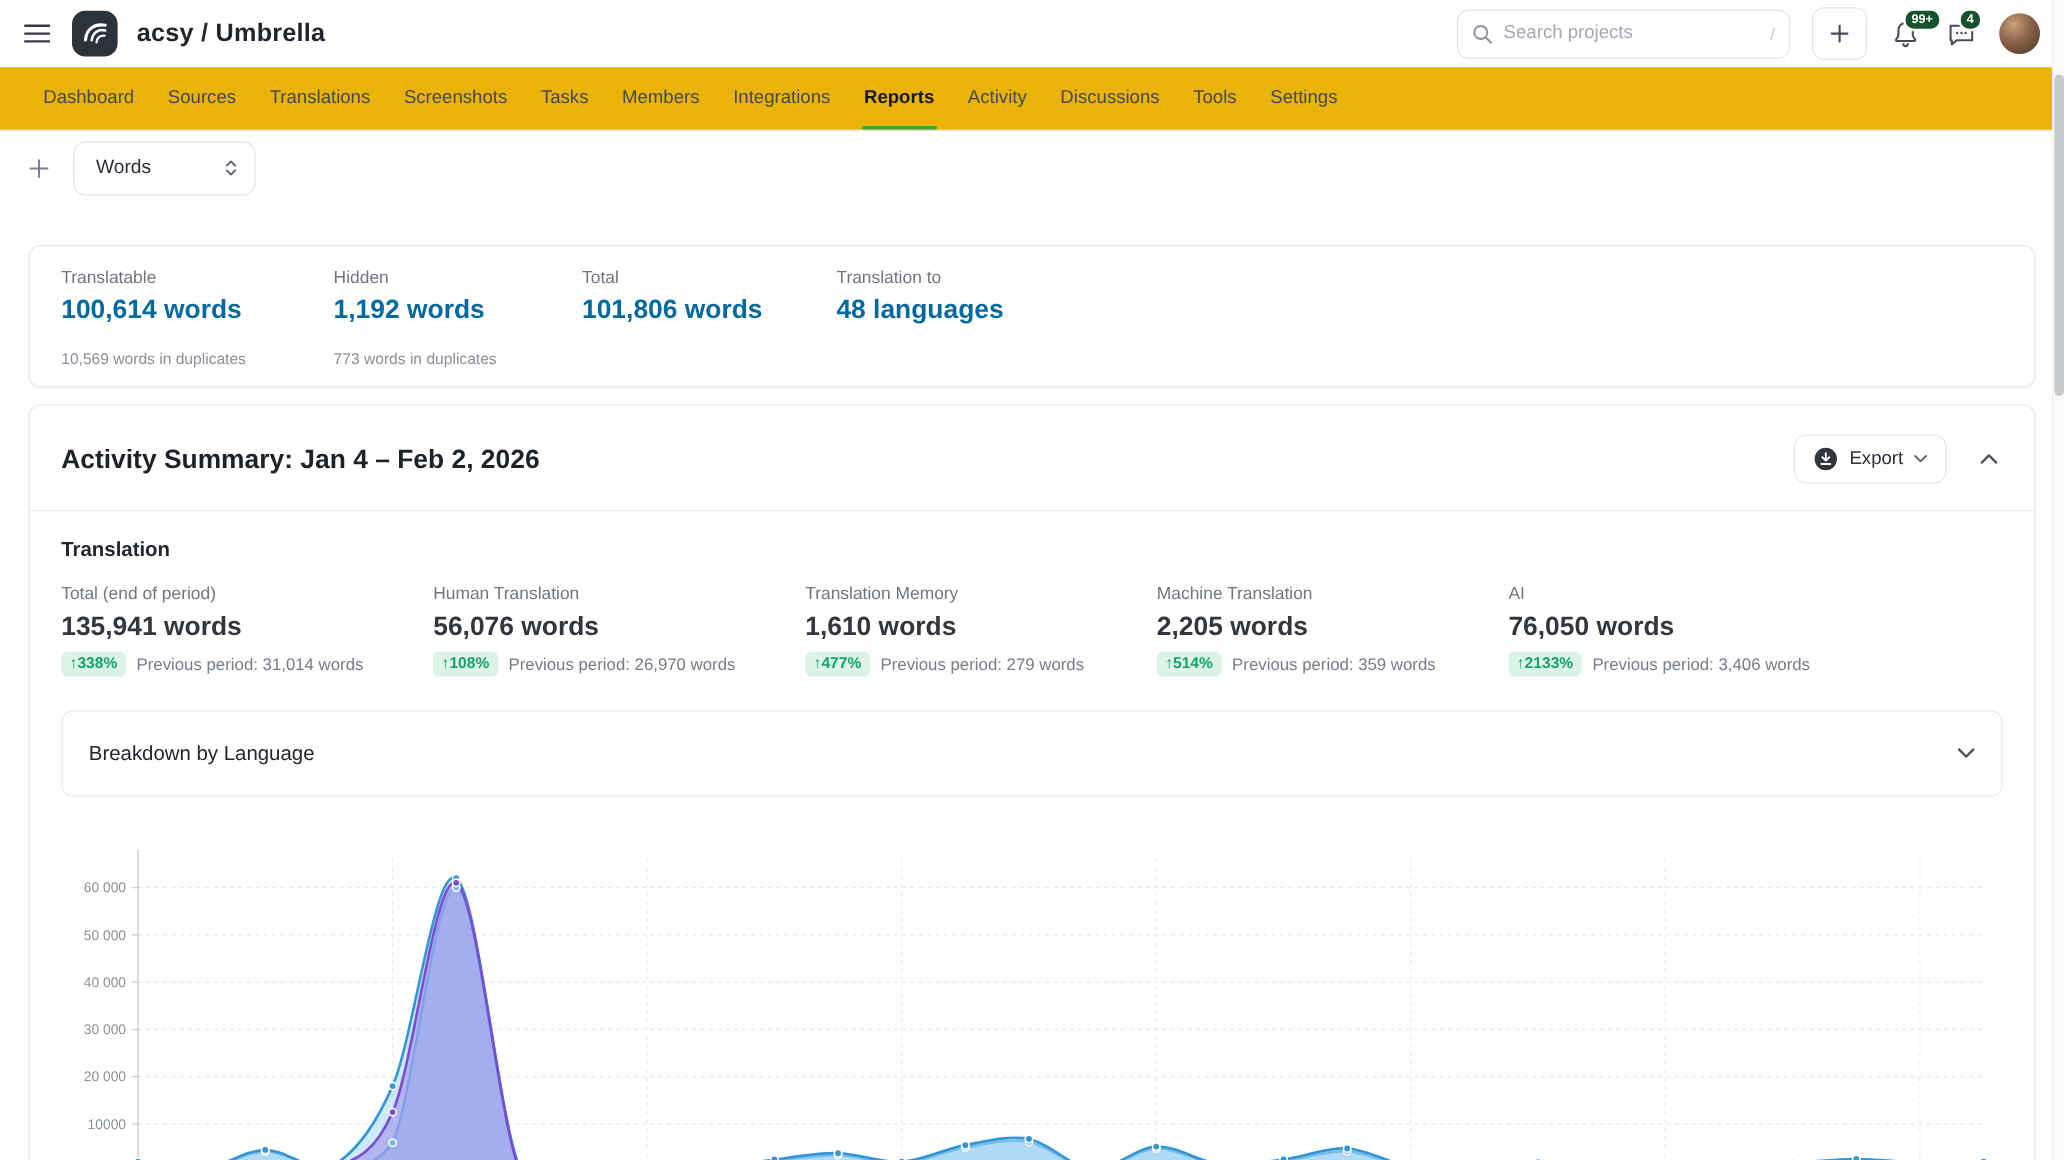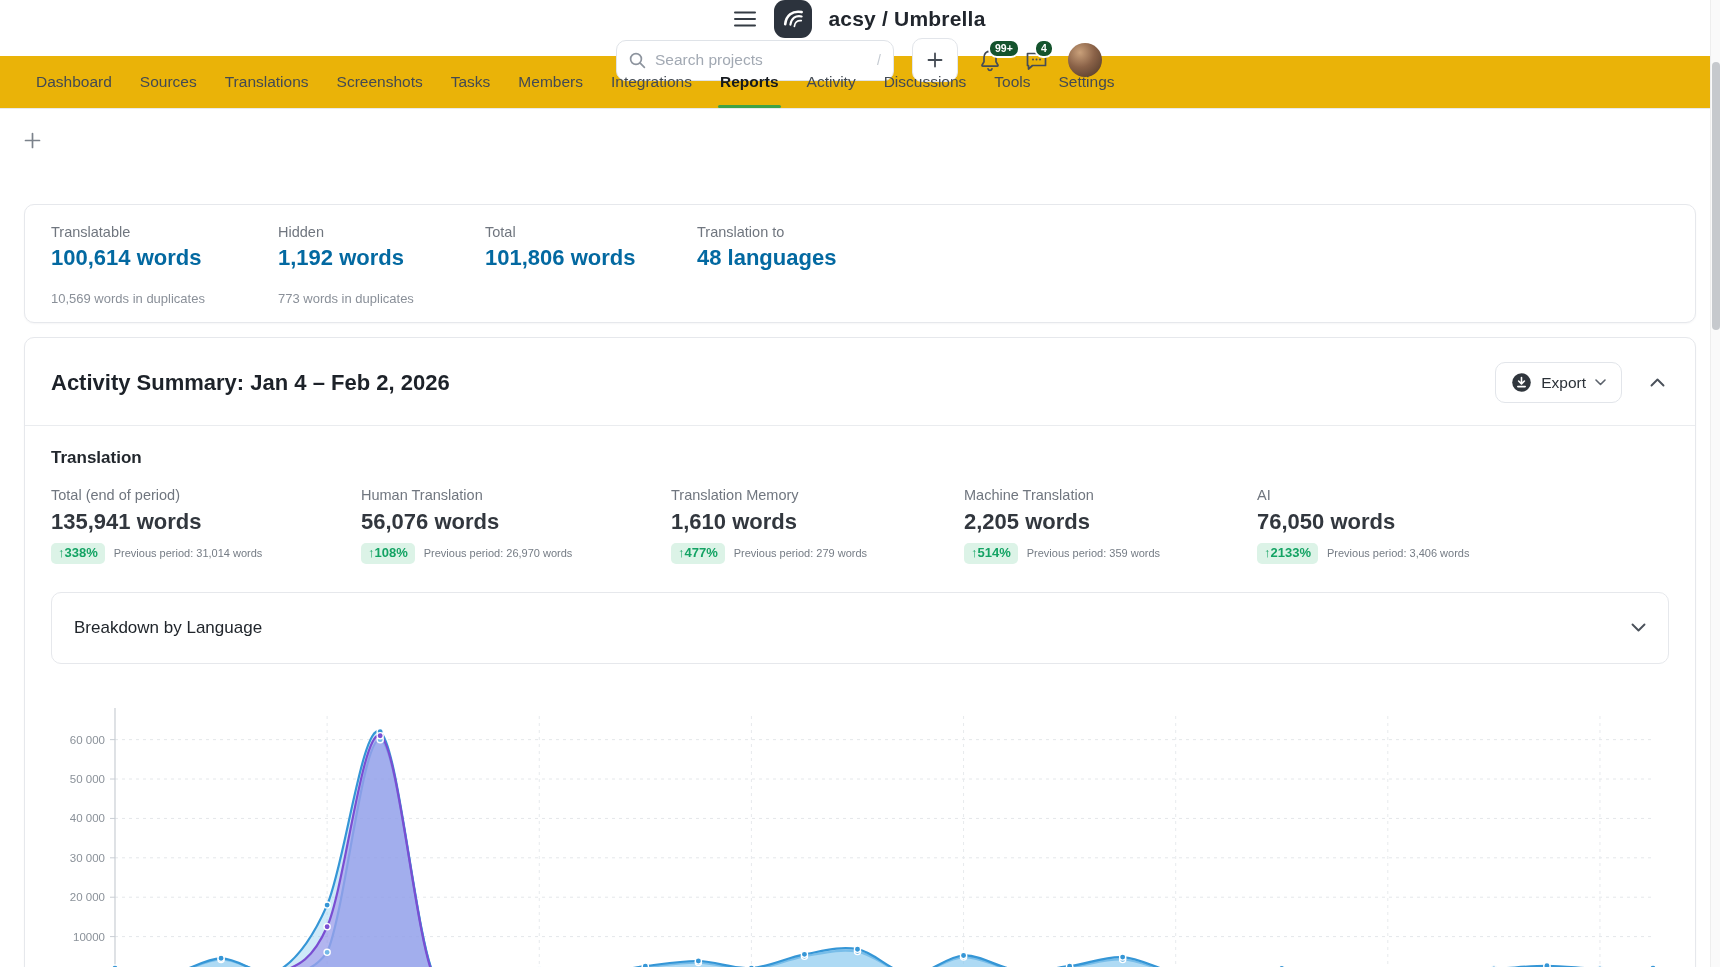--- a/index.html
+++ b/index.html
@@ -1,20 +1,20 @@
 <!DOCTYPE html>
 <html><head>
 <meta charset="utf-8">
 <style>
   * { margin:0; padding:0; box-sizing:border-box; }
   html,body { width:1720px; height:967px; overflow:hidden; }
   body { font-family:"Liberation Sans", sans-serif; background:#ffffff; color:#2b3137; }
 
   
-  .topbar { height:56px; display:flex; align-items:center; justify-content:space-between; padding:0 20px 0 18px; background:#fff;flex-direction:column; }
+  .topbar { height:56px; display:flex; align-items:center; justify-content:space-between; padding:0 20px 0 18px; background:#fff; }
   .tb-left { display:flex; align-items:center; gap:16px; }
   .hamburger { width:26px; height:26px; border:none; background:none; cursor:pointer; display:flex; align-items:center; justify-content:center; }
   .logo { width:38px; height:38px; border-radius:11px; background:#2c333d; display:flex; align-items:center; justify-content:center; }
   .proj-title { font-size:21px; font-weight:700; color:#21262d; letter-spacing:.2px; }
   .tb-right { display:flex; align-items:center; gap:18px; }
   .search { width:278px; height:41px; border:1px solid #dfe3e8; border-radius:10px; display:flex; align-items:center; padding:0 12px; gap:9px; background:#fff; }
   .search input { border:none; outline:none; flex:1; font-size:15.5px; color:#30363d; font-family:"Liberation Sans",sans-serif; background:transparent; }
   .search input::placeholder { color:#a2a9b3; }
   .slash-hint { color:#c4cad1; font-size:14px; }
   .add-btn { width:46px; height:44px; border:1px solid #e2e5ea; border-radius:10px; background:#fff; display:flex; align-items:center; justify-content:center; cursor:pointer; }
@@ -57,21 +57,21 @@
   .ac-divider { border-top:1px solid #eaecef; }
   .ac-body { padding:22px 26px 0; }
   .section-title { font-size:17px; font-weight:700; color:#22272d; margin-bottom:19px; }
   .astats { display:flex; margin-bottom:28px; }
   .astat:nth-child(1){ width:310px; } .astat:nth-child(2){ width:310px; }
   .astat:nth-child(3){ width:293px; } .astat:nth-child(4){ width:293px; }
   .astat .s-label { font-size:14.5px; color:#70767f; margin-bottom:6px; }
   .astat .s-value { font-size:22px; font-weight:700; color:#32373e; margin-bottom:8px; }
   .astat .s-row { display:flex; align-items:center; gap:9px; }
   .chg-pill { background:#dcf3e7; color:#14a364; font-size:13px; font-weight:700; border-radius:5px; padding:3px 7px; line-height:1.15; }
-  .prev-txt { font-size:11px; color:#757c85; }
+  .prev-txt { font-size:14px; color:#757c85; }
 
   .breakdown { border:1px solid #e6e8ec; border-radius:10px; height:72px; display:flex; align-items:center; justify-content:space-between; padding:0 22px; cursor:pointer; margin-bottom:30px; }
   .breakdown-label { font-size:17px; color:#21262c; }
 
   .chart-wrap { padding:0 2px; }
 
   
   .pg-scrollbar { position:fixed; top:0; right:0; width:10px; height:967px; background:#fafafa; border-left:1px solid #eeeeee; }
   .pg-scrollbar .thumb { position:absolute; top:62px; left:1px; width:8px; height:268px; background:#c6c9cd; border-radius:4px; }
 </style>
@@ -143,20 +143,27 @@
     <a class="nav-item">Settings</a>
   </nav>
 
 <div class="subtabs">
   <div class="tabs-right">
     <button class="plus-tab">
       <svg width="17" height="17" viewBox="0 0 17 17">
           <path d="M8.5 1.5v14M1.5 8.5h14" stroke="#7b828b" stroke-width="1.7" stroke-linecap="round"></path>
         </svg>
     </button>
+    <div class="unit-select">
+      <span>Words</span>
+      <svg width="11" height="16" viewBox="0 0 11 16">
+          <path d="M2 6 L5.5 2.5 L9 6" fill="none" stroke="#5c636c" stroke-width="1.6" stroke-linecap="round" stroke-linejoin="round"></path>
+          <path d="M2 10 L5.5 13.5 L9 10" fill="none" stroke="#5c636c" stroke-width="1.6" stroke-linecap="round" stroke-linejoin="round"></path>
+        </svg>
+    </div>
   </div>
 </div>
 
 <main>
 
   <section class="card stats-card" id="statsCard">
       <div class="stat-col">
         <div class="s-label">Translatable</div>
         <div class="s-value">100,614 words</div>
         <div class="s-note">10,569 words in duplicates</div>

